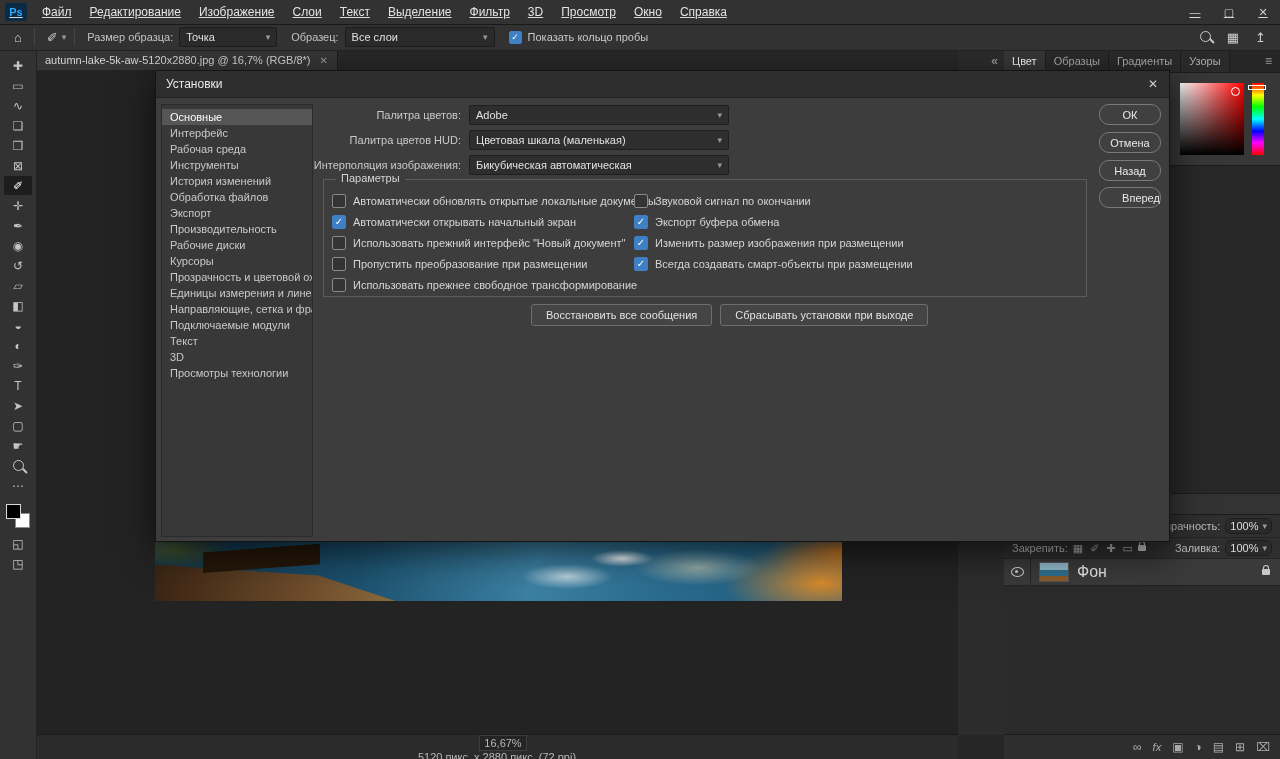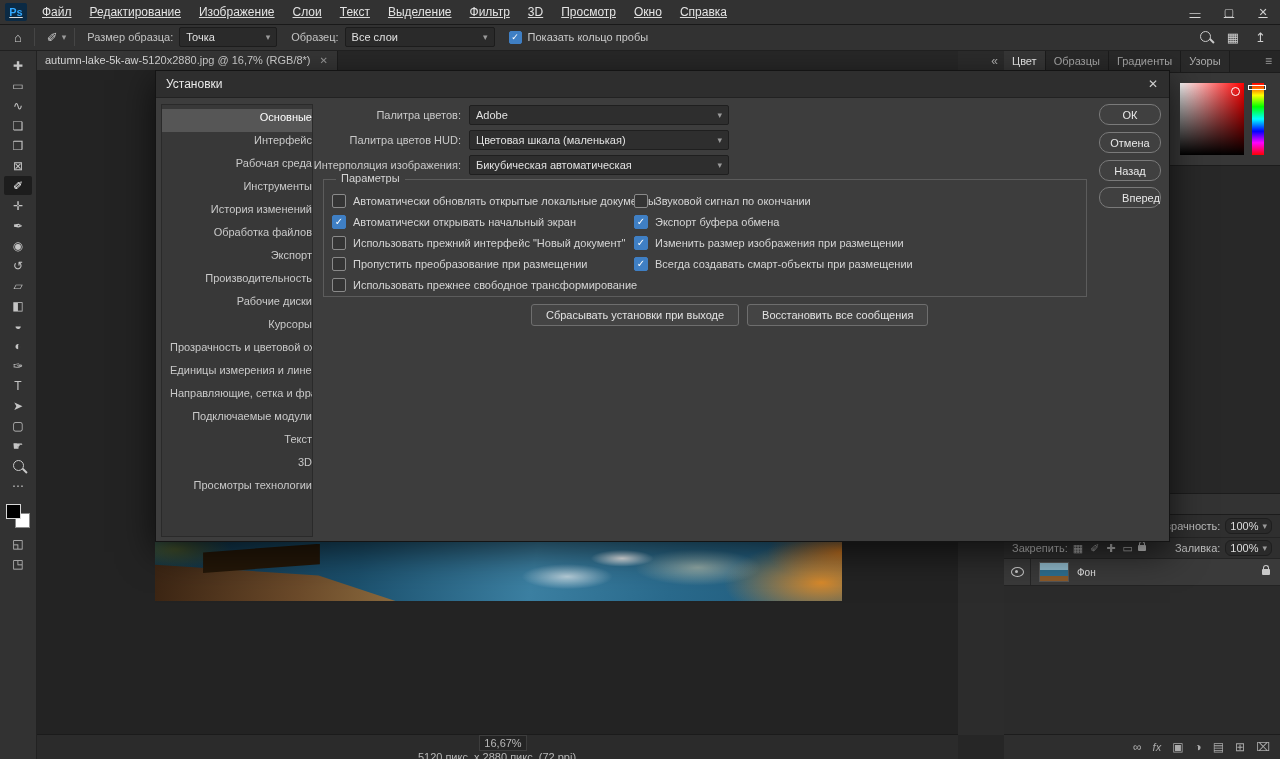--- a/index.html
+++ b/index.html
@@ -92,37 +92,37 @@
   .val-box{display:flex;align-items:center;gap:4px;background:#2a2a2a;border:1px solid #1e1e1e;padding:1px 4px;border-radius:6px;color:#ddd;}
   .push{margin-left:auto;}
   .lock-icon-glyph{color:#b5b5b5;font-size:11px;}
   .layers-list{height:175px;background:#2b2b2b;}
   .layer-row{height:26px;background:#3a3a3a;border-bottom:1px solid #232323;display:flex;align-items:center;}
   .eye-cell{width:26px;height:100%;border-right:1px solid #262626;display:flex;align-items:center;justify-content:center;}
   .eye{width:11px;height:8px;border:1px solid #ccc;border-radius:50%;position:relative;}
   .eye::after{content:"";position:absolute;left:3px;top:1.5px;width:3px;height:3px;background:#ccc;border-radius:50%;}
   .layer-thumb{width:28px;height:18px;margin:0 8px;border:1px solid #555;
       background:linear-gradient(180deg,#8fb8ca 0 38%,#2e6e8e 38% 72%,#8a5a2a 72%);}
-  .layer-name{font-size:10px;color:#e2e2e2;}
+  .layer-name{font-size:16px;color:#e2e2e2;}
   .lockshape{width:8px;height:6px;background:#c8c8c8;position:relative;border-radius:1px;display:inline-block;}
   .lockshape::before{content:"";position:absolute;top:-4px;left:1px;width:4px;height:4px;border:1px solid #c8c8c8;
       border-bottom:none;border-radius:3px 3px 0 0;}
   .layer-lock{margin-left:auto;margin-right:10px;}
   .layers-bottom{height:24px;margin-top:auto;background:#2e2e2e;border-top:1px solid #1c1c1c;display:flex;
       align-items:center;justify-content:flex-end;gap:11px;padding-right:10px;}
   .lb-icon{color:#ababab;font-size:12px;font-style:normal;}
   .lb-icon.fx{font-style:italic;font-size:11px;}
   
   .dialog{position:absolute;left:155px;top:70px;width:1013px;height:470px;background:#3d3d3d;
           border:1px solid #141414;box-shadow:0 10px 34px rgba(0,0,0,.65);z-index:30;}
   .dlg-title{height:26px;background:#2e2e2e;border-bottom:1px solid #222;display:flex;align-items:center;
              padding-left:10px;font-size:12px;color:#e8e8e8;}
   .dlg-close{margin-left:auto;width:32px;height:26px;display:flex;align-items:center;justify-content:center;color:#cfcfcf;font-size:12px;}
   .dlg-sidebar{position:absolute;left:5px;top:33px;width:150px;bottom:4px;background:#383838;border:1px solid #2a2a2a;padding-top:4px;overflow:hidden;}
-  .dlg-side-item{height:23px;line-height:16px;padding-left:8px;font-size:11px;color:#c9c9c9;white-space:nowrap;text-align:right;}
+  .dlg-side-item{height:16px;line-height:16px;padding-left:8px;font-size:11px;color:#c9c9c9;white-space:nowrap;}
   .dlg-side-item.selected{background:#565656;color:#fff;}
   .dlg-fields{position:absolute;left:0;top:34px;right:0;}
   .f-row{display:flex;align-items:center;margin-bottom:5px;}
   .f-label{width:305px;text-align:right;padding-right:8px;font-size:11px;color:#c9c9c9;}
   .f-select{width:246px;height:18px;background:#2e2e2e;border:1px solid #1f1f1f;border-radius:2px;display:flex;
             align-items:center;justify-content:space-between;padding:0 6px;font-size:11px;color:#e2e2e2;}
   .group{position:absolute;left:167px;top:108px;width:762px;height:116px;border:1px solid #5c5c5c;}
   .group-title{position:absolute;top:-8px;left:12px;background:#3d3d3d;padding:0 5px;font-size:11px;color:#d5d5d5;}
   .cb-cols{display:flex;padding:10px 0 0 8px;}
   .cb-col{width:302px;display:flex;flex-direction:column;}
@@ -407,21 +407,21 @@
           </div>
           <div class="cbrow">
             <span class="cbox checked">✓</span>
             <span>Всегда создавать смарт-объекты при размещении</span>
           </div>
         </div>
     </div>
   </div>
 
   <div class="dlg-btn-row">
+    <button class="dlg-btn">Восстановить все сообщения</button>
     <button class="dlg-btn">Сбрасывать установки при выходе</button>
-    <button class="dlg-btn">Восстановить все сообщения</button>
   </div>
 
   <button class="side-btn" style="top:33px;">ОК</button>
   <button class="side-btn" style="top:61px;">Отмена</button>
   <button class="side-btn" style="top:89px;">Назад</button>
   <button class="side-btn" style="top:116px;padding-left:28px;">Вперед</button>
 </div>
 
 </body></html>

